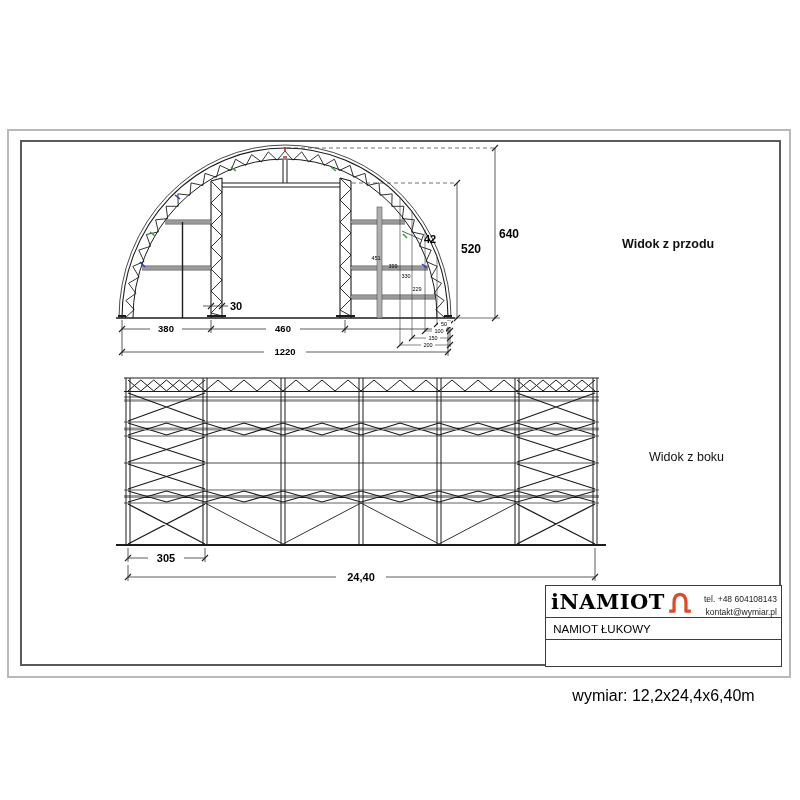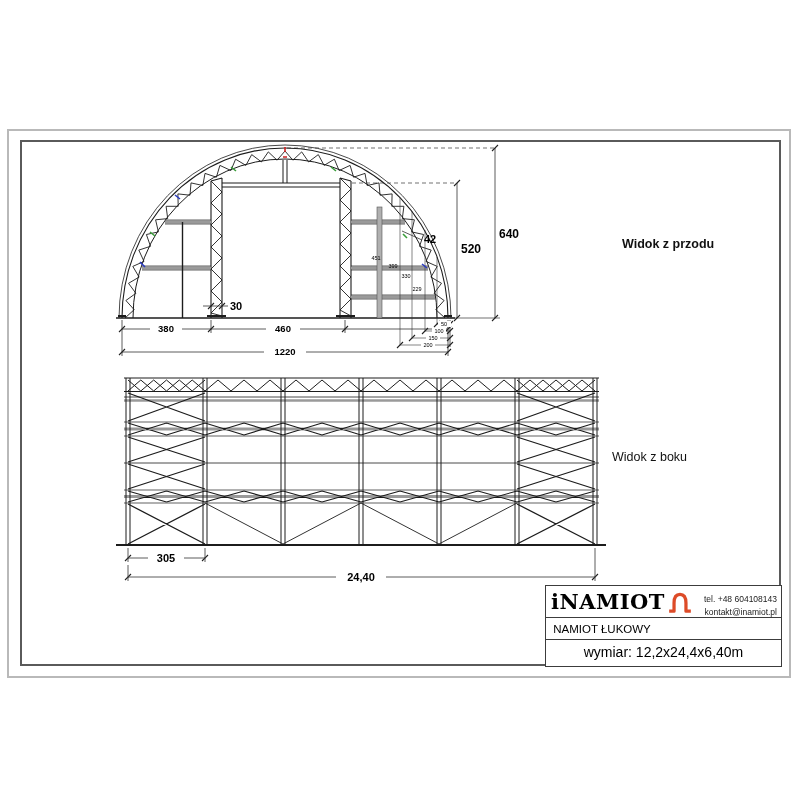--- a/index.html
+++ b/index.html
@@ -6,34 +6,34 @@
   .page{position:relative;width:800px;height:800px;background:#fff;overflow:hidden;
         font-family:"Liberation Sans",sans-serif;color:#000;}
   .frame-outer{position:absolute;left:7px;top:129px;width:784px;height:549px;
         border:2px solid #b9b9b9;box-sizing:border-box;}
   .frame-inner{position:absolute;left:20px;top:140px;width:761px;height:526px;
         border:2px solid #5a5a5a;box-sizing:border-box;}
   svg.draw{position:absolute;left:0;top:0;}
   svg text{stroke:none;fill:#000;font-family:"Liberation Sans",sans-serif;}
   .view-label{position:absolute;font-size:12.5px;color:#111;}
   .vl-front{left:622px;top:237px;font-weight:bold;}
-  .vl-side{left:612px;top:450px;}
+  .vl-side{left:649px;top:450px;}
   
   .tblock{position:absolute;left:545px;top:585px;width:237px;height:82px;
         border:1.5px solid #3c3c3c;box-sizing:border-box;background:#fff;}
   .trow1{height:32px;border-bottom:1.5px solid #3c3c3c;display:flex;align-items:center;box-sizing:border-box;}
   .brand{font-family:"DejaVu Serif","Liberation Serif",serif;font-weight:bold;
         font-size:21px;letter-spacing:0.5px;padding-left:5px;line-height:1;}
   .logo-icon{margin-left:2px;flex:0 0 auto;}
   .contact{margin-left:auto;text-align:right;font-size:8.5px;line-height:1.45;padding:10px 4px 2px 0;color:#222;}
   .trow2{height:22px;border-bottom:1.5px solid #3c3c3c;display:flex;box-sizing:border-box;}
   .cell-product{width:112px;display:flex;align-items:center;justify-content:center;font-size:11.5px;text-align:center;}
   .cell-model{flex:1;border-left:1.5px solid #3c3c3c;display:flex;align-items:center;justify-content:center;
         font-size:11.5px;font-weight:bold;}
-  .trow3{height:24px;display:flex;align-items:center;justify-content:center;font-size:14px;}
+  .trow3{height:24px;display:flex;align-items:center;justify-content:center;font-size:16px;margin-top:44px;}
 </style>
 </head>
 <body>
 
 <div class="page">
   <div class="frame-outer"></div>
   <div class="frame-inner"></div>
 
   <svg class="draw" width="800" height="800" viewBox="0 0 800 800" id="tech-svg">
 
@@ -179,21 +179,21 @@
   <div class="view-label vl-side">Widok z boku</div>
 
   <div class="tblock">
     <div class="trow1">
       <span class="brand">iNAMIOT</span>
       <svg class="logo-icon" width="26" height="24" viewBox="0 0 24 22">
         <path d="M2 19.5 L6.5 19.5 L6.5 12 Q6.5 4 12 4 Q17.5 4 17.5 12 L17.5 19.5 L22 19.5" fill="none" stroke-width="3" stroke-linejoin="round" stroke="#DD4B28"></path>
       </svg>
       <div class="contact">
         <div>tel. +48 604108143</div>
-        <div>kontakt@inamiot.pl</div>
+        <div>kontakt@wymiar.pl</div>
       </div>
     </div>
     <div class="trow2">
       <div class="cell-product">NAMIOT ŁUKOWY</div>
     </div>
     <div class="trow3">wymiar: 12,2x24,4x6,40m</div>
   </div>
 </div>
 
 </body></html>

